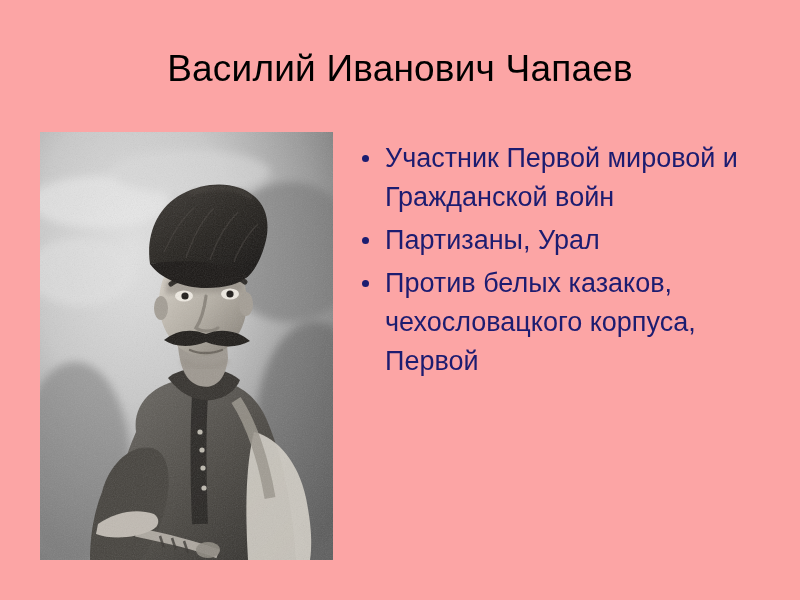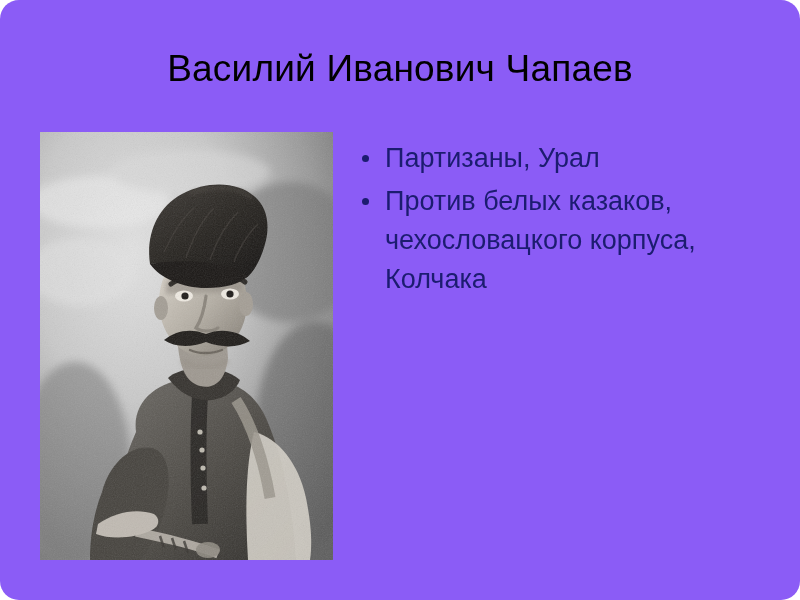--- a/index.html
+++ b/index.html
@@ -12,22 +12,21 @@
     width: 800px;
     height: 600px;
     overflow: hidden;
     font-family: "Liberation Sans", "DejaVu Sans", sans-serif;
     position: relative;
   }
 
   .slide {
     position: absolute;
     inset: 0;
-    background: #8b5cf6;
-    border-radius: 19px;
+    background: #fca5a5;
   }
 
   
   .slide-title {
     position: absolute;
     left: 0;
     top: 47px;
     width: 800px;
     text-align: center;
     font-size: 37px;
@@ -221,21 +220,25 @@
 
       <rect x="0" y="0" width="293" height="428" filter="url(#grain)" fill="#808080" opacity="0.9"></rect>
 
       <rect x="0" y="0" width="293" height="428" fill="none"></rect>
     </svg>
   </div>
 
   <ul class="bullet-list">
     <li class="bullet-item">
       <span class="bullet-dot"></span>
+      <span class="bullet-text">Участник Первой мировой и Гражданской войн</span>
+    </li>
+    <li class="bullet-item">
+      <span class="bullet-dot"></span>
       <span class="bullet-text">Партизаны, Урал</span>
     </li>
     <li class="bullet-item">
       <span class="bullet-dot"></span>
-      <span class="bullet-text">Против белых казаков, чехословацкого корпуса, Колчака</span>
+      <span class="bullet-text">Против белых казаков, чехословацкого корпуса, Первой</span>
     </li>
   </ul>
 
 </div>
 
 </body></html>

